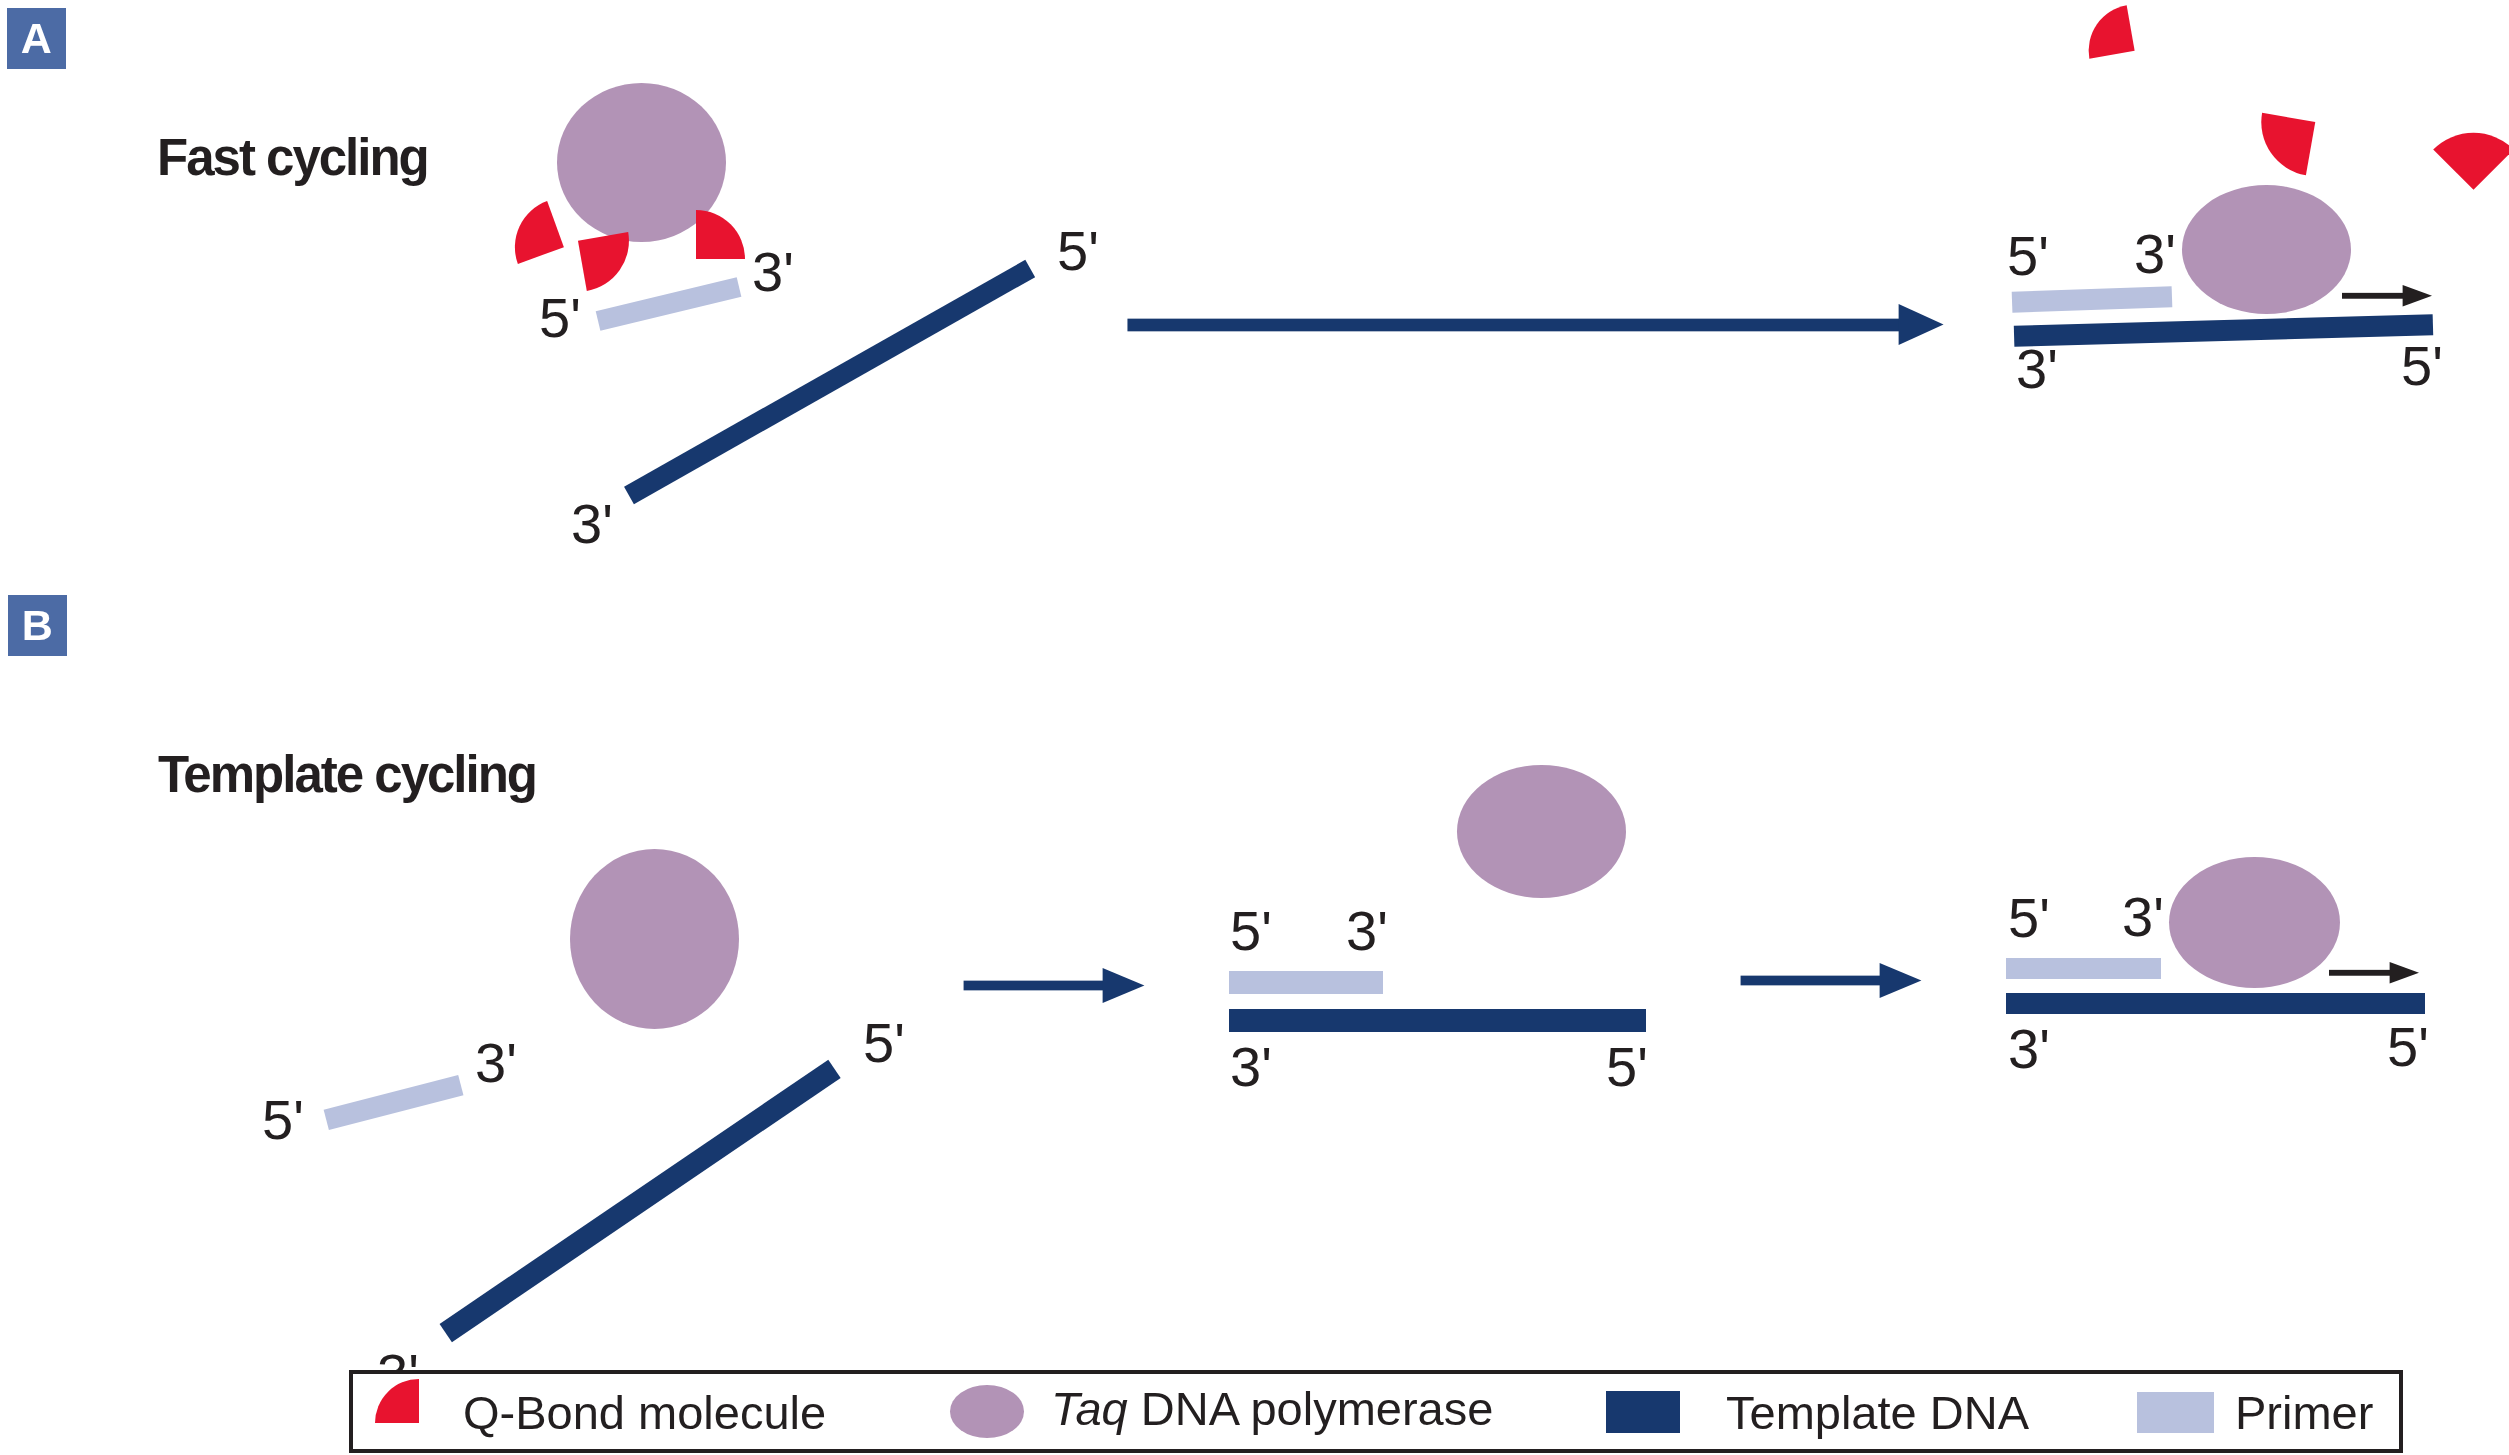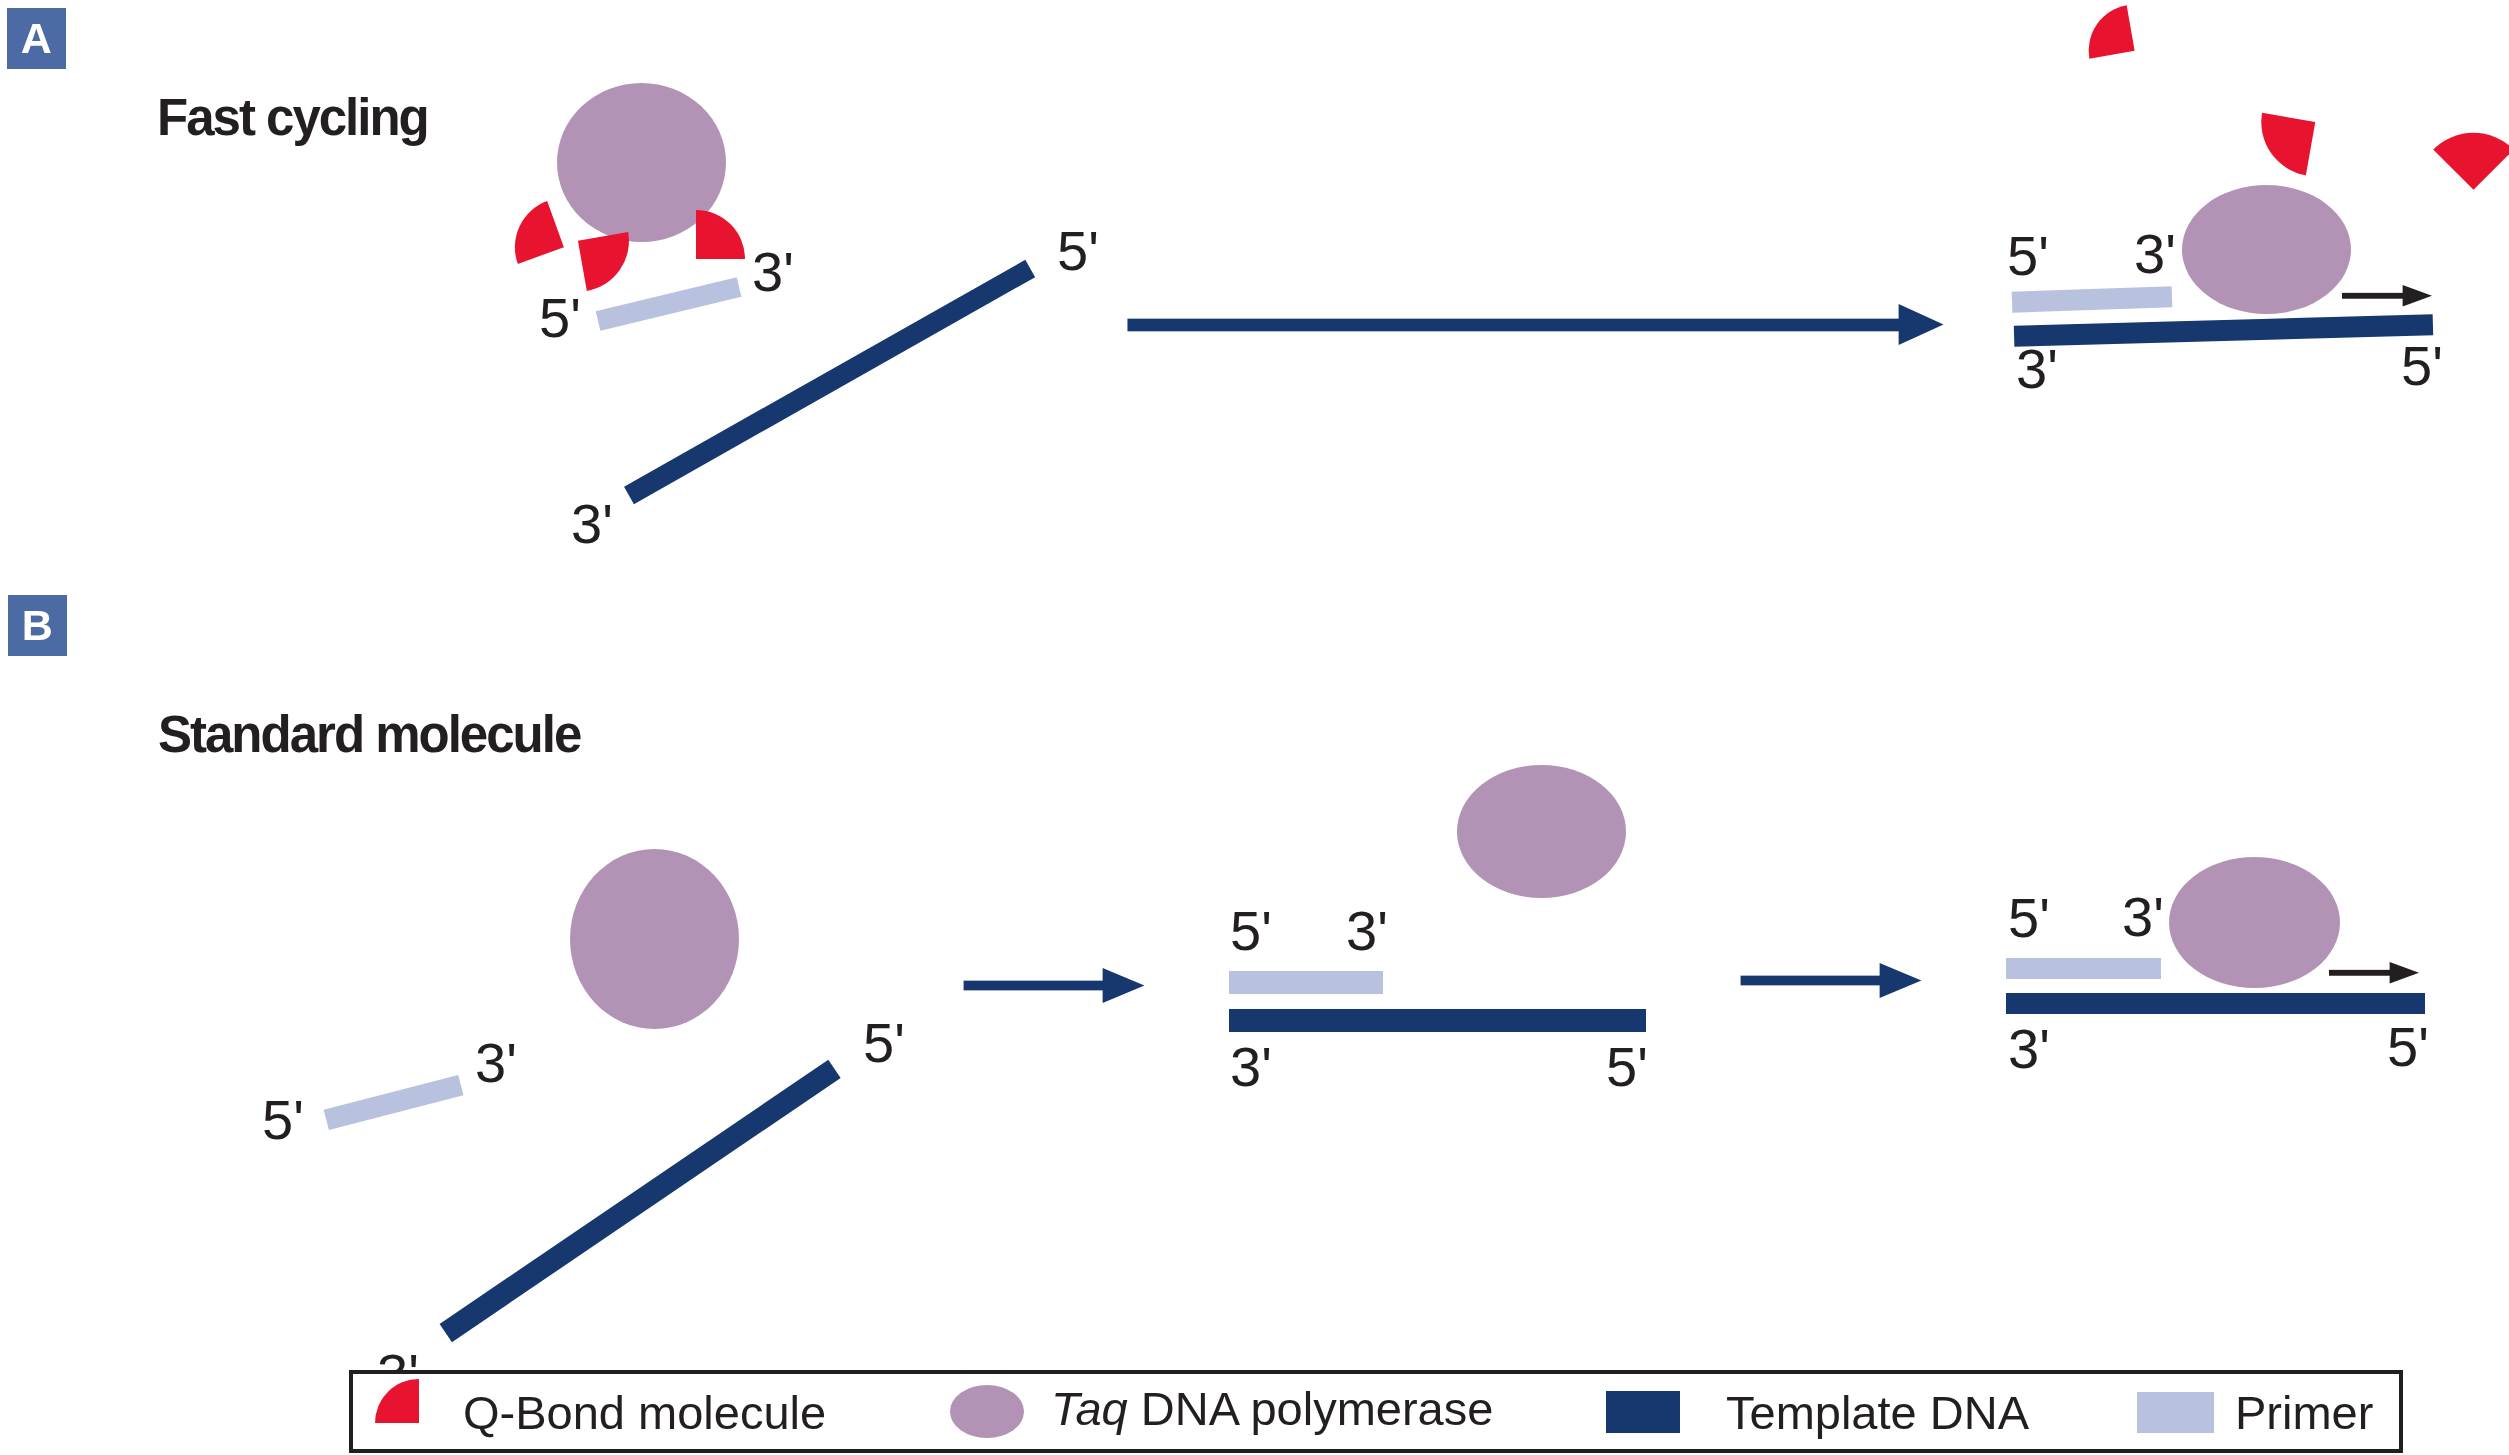--- a/index.html
+++ b/index.html
@@ -7,21 +7,21 @@
     position:relative;width:2509px;height:1456px;background:#ffffff;
     font-family:"Liberation Sans", sans-serif;color:#231f20;overflow:hidden;
   }
   .abs{position:absolute;}
   .badge{
     width:59px;height:61px;background:#4c6ba5;color:#ffffff;
     display:flex;align-items:center;justify-content:center;
     font-size:43px;font-weight:bold;
   }
   .panel-title{
-    font-size:51px;font-weight:bold;letter-spacing:-2px;line-height:1;white-space:nowrap;
+    font-size:51px;font-weight:bold;letter-spacing:-2px;line-height:1;white-space:nowrap;margin-top:40px;
   }
   .prime{
     font-size:56px;font-weight:400;line-height:1;white-space:nowrap;color:#231f20;
   }
   .polymerase{
     background:#b293b6;border-radius:50%;
   }
   .primer-bar{background:#b8c1de;}
   .template-bar{background:#17386e;}
   .qbond{color:#e8132f;display:block;}
@@ -90,21 +90,21 @@
     <polygon points="62,0 92,11 62,22" fill="currentColor"></polygon>
   </svg>
 
   <div class="abs template-bar" style="left:2014px;top:320px;width:419px;height:20.6px;transform:rotate(-1.6deg);"></div>
   <div class="abs prime" style="left:2016px;top:341px;">3'</div>
   <div class="abs prime" style="left:2401px;top:338px;">5'</div>
 
   <div class="abs badge" style="left:7.8px;top:595px;">
     <span>B</span>
   </div>
-  <div class="abs panel-title" style="left:158px;top:709px;">Standard molecule</div>
+  <div class="abs panel-title" style="left:158px;top:709px;">Template cycling</div>
 
   <div class="abs polymerase" style="left:570px;top:849px;width:169px;height:180px;"></div>
 
   <div class="abs primer-bar" style="left:324px;top:1092px;width:139px;height:20.6px;transform:rotate(-14.5deg);"></div>
   <div class="abs prime" style="left:262px;top:1092px;">5'</div>
   <div class="abs prime" style="left:475px;top:1035px;">3'</div>
 
   <div class="abs template-bar" style="left:405px;top:1190px;width:470px;height:21.6px;transform:rotate(-34.2deg);"></div>
   <div class="abs prime" style="left:377px;top:1346px;">3'</div>
   <div class="abs prime" style="left:863px;top:1015px;">5'</div>

